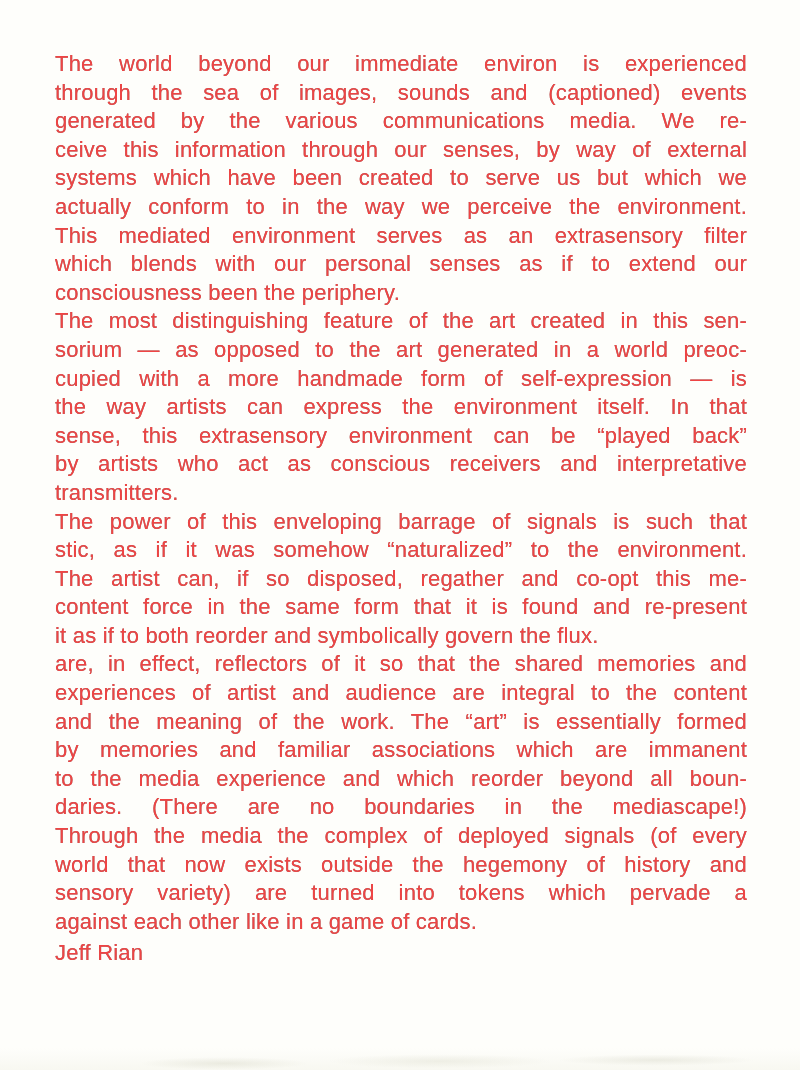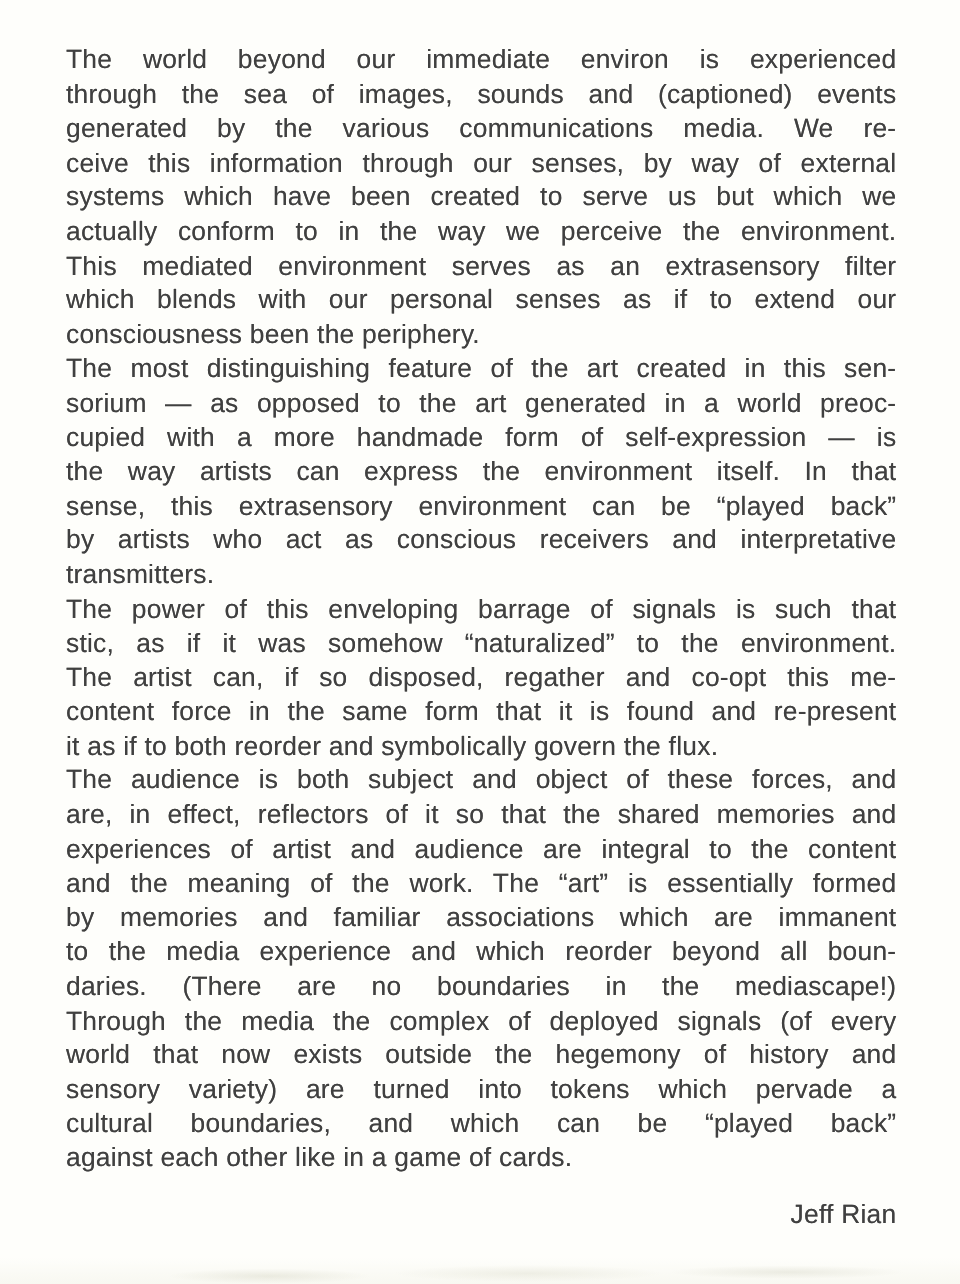--- a/index.html
+++ b/index.html
@@ -11,43 +11,43 @@
     position: relative;
     width: 800px;
     height: 1070px;
     background: #fefefb;
     overflow: hidden;
     font-family: "Liberation Sans", sans-serif;
   }
   .text-block {
     position: absolute;
     left: 55px;
-    top: 36px;
+    top: 50px;
     width: 692px;
-    color: #404040;
+    color: #ef4444;
     font-size: 22px;
     line-height: 28.6px;
     letter-spacing: 0.2px;
     text-shadow: 0 0 0.5px rgba(20,20,20,0.55);
   }
   .para {
     margin: 0;
     padding: 0;
   }
   .line {
     text-align: justify;
     text-align-last: justify;
     white-space: normal;
   }
   .line.last {
     text-align-last: left;
   }
   .signature {
-    text-align: right;
-    margin-top: 18px;
+    text-align: left;
+    margin-top: 3px;
   }
   .scan-smudge {
     position: absolute;
     left: 0;
     bottom: 0;
     width: 100%;
     height: 22px;
     background:
       radial-gradient(ellipse 120px 9px at 28% 70%, rgba(205,205,185,0.35), rgba(205,205,185,0) 70%),
       radial-gradient(ellipse 160px 10px at 55% 60%, rgba(210,210,190,0.30), rgba(210,210,190,0) 70%),
@@ -82,29 +82,27 @@
         <div class="line last">transmitters.</div>
       </div>
       <div class="para">
         <div class="line">The power of this enveloping barrage of signals is such that</div>
         <div class="line">stic, as if it was somehow “naturalized” to the environment.</div>
         <div class="line">The artist can, if so disposed, regather and co-opt this me-</div>
         <div class="line">content force in the same form that it is found and re-present</div>
         <div class="line last">it as if to both reorder and symbolically govern the flux.</div>
       </div>
       <div class="para">
-        <div class="line">The audience is both subject and object of these forces, and</div>
         <div class="line">are, in effect, reflectors of it so that the shared memories and</div>
         <div class="line">experiences of artist and audience are integral to the content</div>
         <div class="line">and the meaning of the work. The “art” is essentially formed</div>
         <div class="line">by memories and familiar associations which are immanent</div>
         <div class="line">to the media experience and which reorder beyond all boun-</div>
         <div class="line">daries. (There are no boundaries in the mediascape!)</div>
         <div class="line">Through the media the complex of deployed signals (of every</div>
         <div class="line">world that now exists outside the hegemony of history and</div>
         <div class="line">sensory variety) are turned into tokens which pervade a</div>
-        <div class="line">cultural boundaries, and which can be “played back”</div>
         <div class="line last">against each other like in a game of cards.</div>
       </div>
       <div class="signature">Jeff Rian</div>
   </div>
   <div class="scan-smudge"></div>
 </div>
 
 </body></html>

